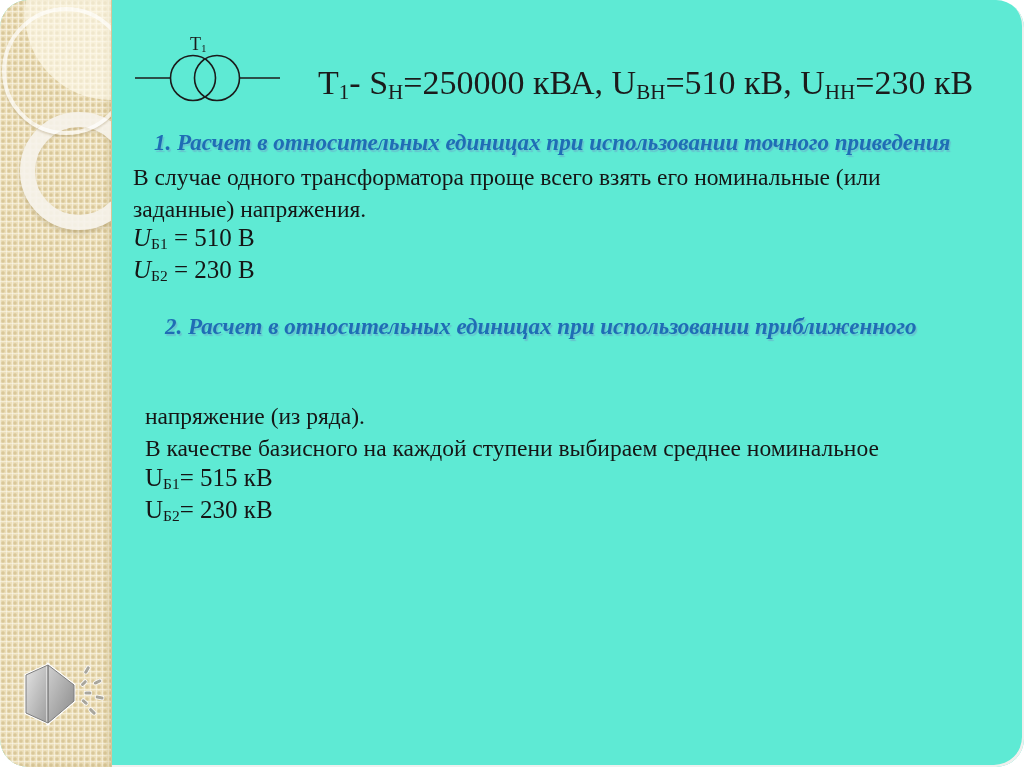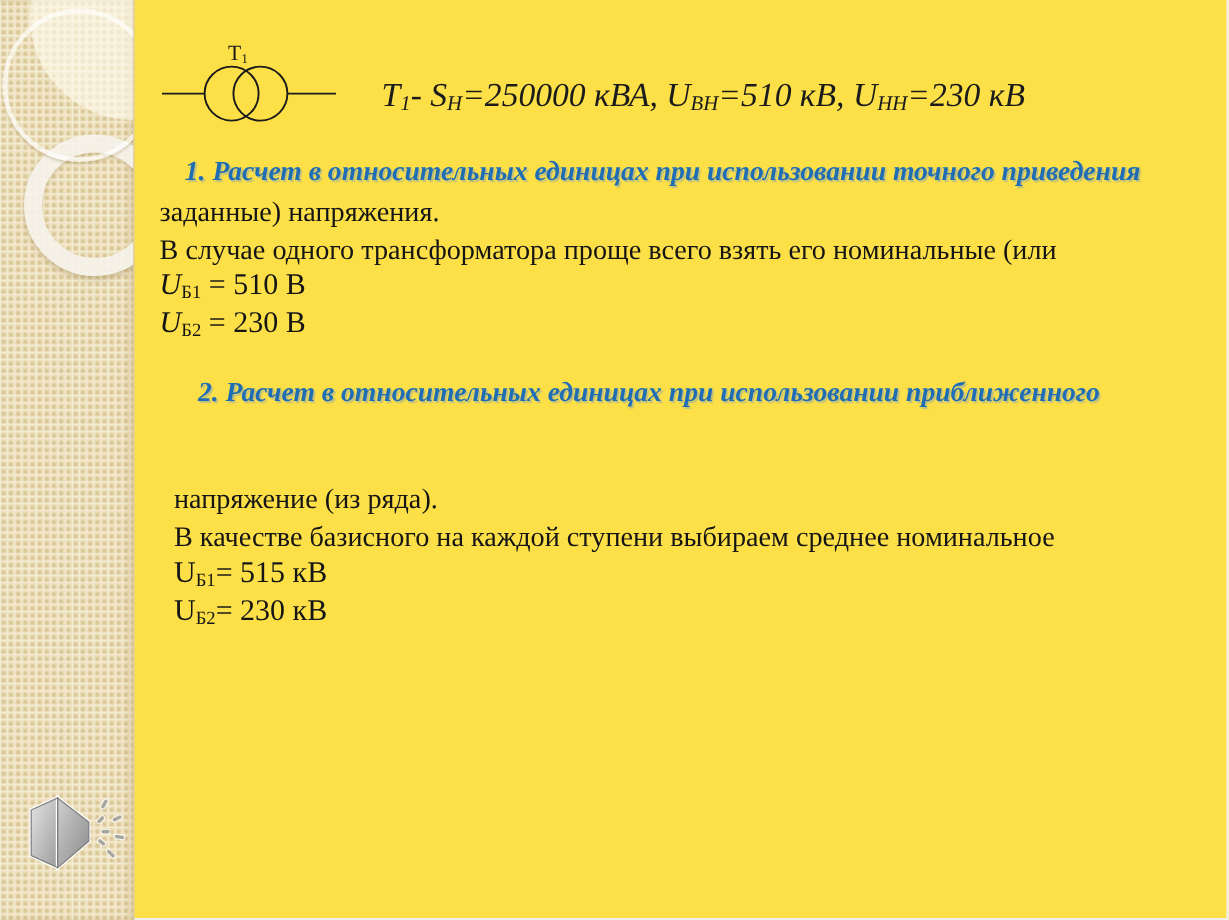--- a/index.html
+++ b/index.html
@@ -1,23 +1,24 @@
 <!DOCTYPE html>
 <html><head>
 <meta charset="utf-8">
 <style>
   html,body{margin:0;padding:0;background:#ffffff;}
   .slide{
     position:relative;
     width:1024px;height:767px;
-    background:#fde047;
+    background:#5eead4;
     overflow:hidden;
     font-family:"Liberation Serif", serif;
     color:#1b1b1b;
     box-shadow: inset -2px -2px 0 #f0f0ee;
+    border-radius: 28px;
   }
   
   .strip{
     position:absolute;left:0;top:0;width:111px;height:767px;
     background-color:#EDE0BC;
     background-image:
       repeating-linear-gradient(0deg, rgba(255,255,255,0.38) 0 1px, rgba(255,255,255,0) 1px 6px),
       repeating-linear-gradient(90deg, rgba(255,255,255,0.38) 0 1px, rgba(255,255,255,0) 1px 6px),
       radial-gradient(circle at 3px 3px, rgba(198,174,118,0.5) 1.1px, rgba(198,174,118,0) 2.3px);
     background-size:6px 6px;
@@ -47,21 +48,21 @@
   }
   
   .transformer{position:absolute;left:133px;top:34px;width:152px;height:72px;}
   .transformer .t-label{
     position:absolute;left:57px;top:0;font-size:18px;color:#1b1b1b;
   }
   .transformer svg{position:absolute;left:0;top:20px;}
   
   .params{
     position:absolute;left:318px;top:64px;
-    font-size:28px;white-space:nowrap;font-style:italic;
+    font-size:34px;white-space:nowrap;
   }
   .heading{
     position:absolute;
     font-size:23px;font-weight:bold;font-style:italic;
     color:#1F6DB5;
     text-shadow:1.5px 1.5px 1px rgba(110,150,200,0.45);
     margin-left:20px;
   }
   .heading-1{left:134px;top:130px;white-space:nowrap;}
   .heading-2{left:145px;top:310px;line-height:34px;text-align:center;}
@@ -137,22 +138,22 @@
         <circle cx="84" cy="24" r="22.5"></circle>
         <line x1="106.5" y1="24" x2="147" y2="24"></line>
       </g>
     </svg>
   </div>
 
   <div class="params"><span>Т</span><sub class="seg-sub">1</sub><span>- S</span><sub class="seg-sub">Н</sub><span>=250000 кВА, U</span><sub class="seg-sub">ВН</sub><span>=510 кВ, U</span><sub class="seg-sub">НН</sub><span>=230 кВ</span></div>
 
   <div class="heading heading-1">1. Расчет в относительных единицах при использовании точного приведения</div>
   <div class="body-text body-1">
+    <span>В случае одного трансформатора проще всего взять его номинальные (или</span>
     <span>заданные) напряжения.</span>
-    <span>В случае одного трансформатора проще всего взять его номинальные (или</span>
   </div>
   <div class="formula f1a"><span class="seg-i">U</span><sub class="seg-sub">Б1</sub><span> = 510 В</span></div>
   <div class="formula f1b"><span class="seg-i">U</span><sub class="seg-sub">Б2</sub><span> = 230 В</span></div>
 
   <div class="heading heading-2">
     <span>2. Расчет в относительных единицах при использовании приближенного</span>
   </div>
   <div class="body-text body-2">
     <span>напряжение (из ряда).</span>
     <span>В качестве базисного на каждой ступени выбираем среднее номинальное</span>

